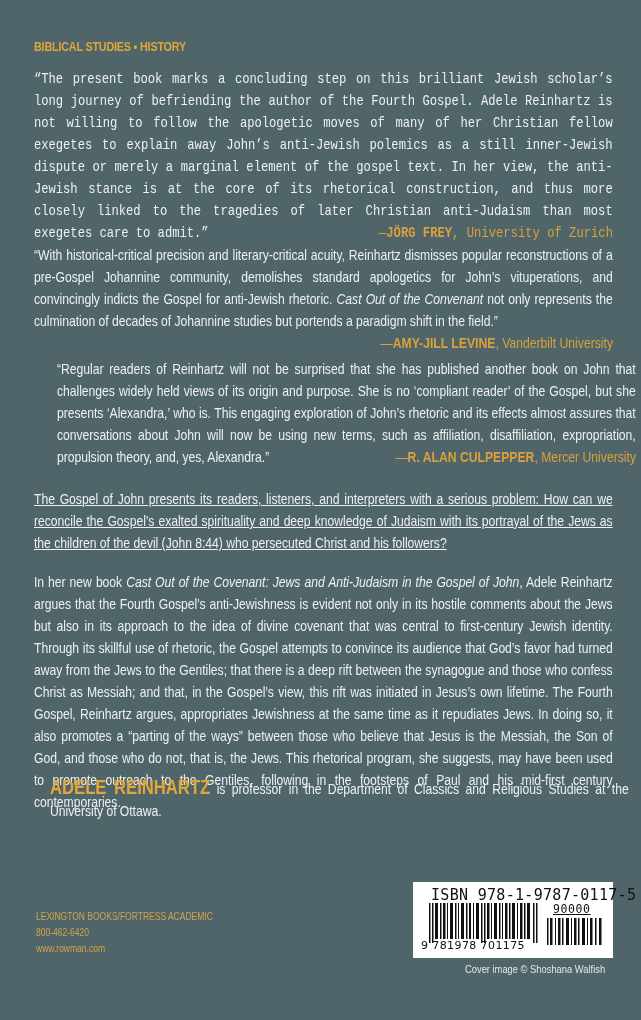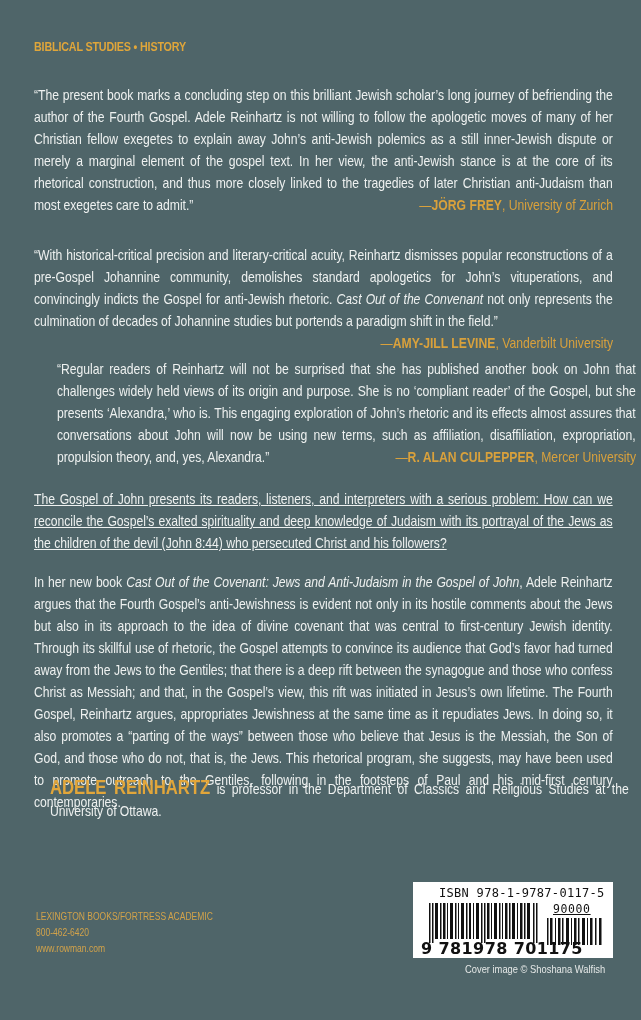--- a/index.html
+++ b/index.html
@@ -43,49 +43,49 @@
     color: #d3a34a; font-size: 10px; line-height: 16px;
     transform: scaleX(0.85); transform-origin: left top;
   }
   .publisher div { white-space: nowrap; }
   .barcode-box {
     position: absolute; left: 413px; top: 882px; width: 200px; height: 76px;
     background: #ffffff;
   }
   .isbn-text {
     position: absolute; left: 18px; top: 4px;
-    font-family: "DejaVu Sans Mono", monospace; font-size: 12px;
-    color: #111; letter-spacing: 0.3px; white-space: nowrap; margin-left: 8px;
+    font-family: "DejaVu Sans Mono", monospace; font-size: 15px;
+    color: #111; letter-spacing: 0.3px; white-space: nowrap;
   }
   .price-text {
     position: absolute; left: 140px; top: 20px;
     font-family: "DejaVu Sans Mono", monospace; font-size: 11.5px;
     color: #111; letter-spacing: 0.6px; text-decoration: underline;
   }
   .bars-main { position: absolute; left: 16px; top: 21px; width: 110px; height: 40px; }
   .bars-addon { position: absolute; left: 134px; top: 36px; width: 56px; height: 27px; }
   .digits-text {
     position: absolute; left: 8px; top: 57px;
-    font-family: "DejaVu Sans", sans-serif; font-size: 16px; font-weight: bold;
+    font-family: "DejaVu Sans", sans-serif; font-size: 11px; font-weight: normal;
     color: #111; white-space: nowrap; background: transparent; letter-spacing: 0.4px;
   }
   .credit {
     position: absolute; left: 465px; top: 963px;
     font-size: 11px; color: #e5e8e7;
     transform: scaleX(0.85); transform-origin: left top; white-space: nowrap;
   }
 </style>
 </head>
 <body>
 
 <div class="page">
 
   <div class="category">BIBLICAL STUDIES • HISTORY</div>
 
-  <div class="block" style="top:84px;">
+  <div class="block" style="top:68px;font-family:Liberation Mono, monospace;">
     <div class="para">“The present book marks a concluding step on this brilliant Jewish scholar’s long journey of befriending the author of the Fourth Gospel. Adele Reinhartz is not willing to follow the apologetic moves of many of her Christian fellow exegetes to explain away John’s anti-Jewish polemics as a still inner-Jewish dispute or merely a marginal element of the gospel text. In her view, the anti-Jewish stance is at the core of its rhetorical construction, and thus more closely linked to the tragedies of later Christian anti-Judaism than most exegetes care to admit.”</div>
     <div class="attr"><span class="dash">—</span><span class="name">JÖRG FREY</span><span>, University of Zurich</span></div>
   </div>
 
   <div class="block" style="top:244px;">
     <div class="para"><span>“With historical-critical precision and literary-critical acuity, Reinhartz dismisses popular reconstructions of a pre-Gospel Johannine community, demolishes standard apologetics for John’s vituperations, and convincingly indicts the Gospel for anti-Jewish rhetoric. </span><i>Cast Out of the Convenant</i><span> not only represents the culmination of decades of Johannine studies but portends a paradigm shift in the field.”</span></div>
     <div class="attr" style="margin-top:0;"><span class="dash">—</span><span class="name">AMY-JILL LEVINE</span><span>, Vanderbilt University</span></div>
   </div>
 
   <div class="block" style="top:358px;margin-left:23px;">

